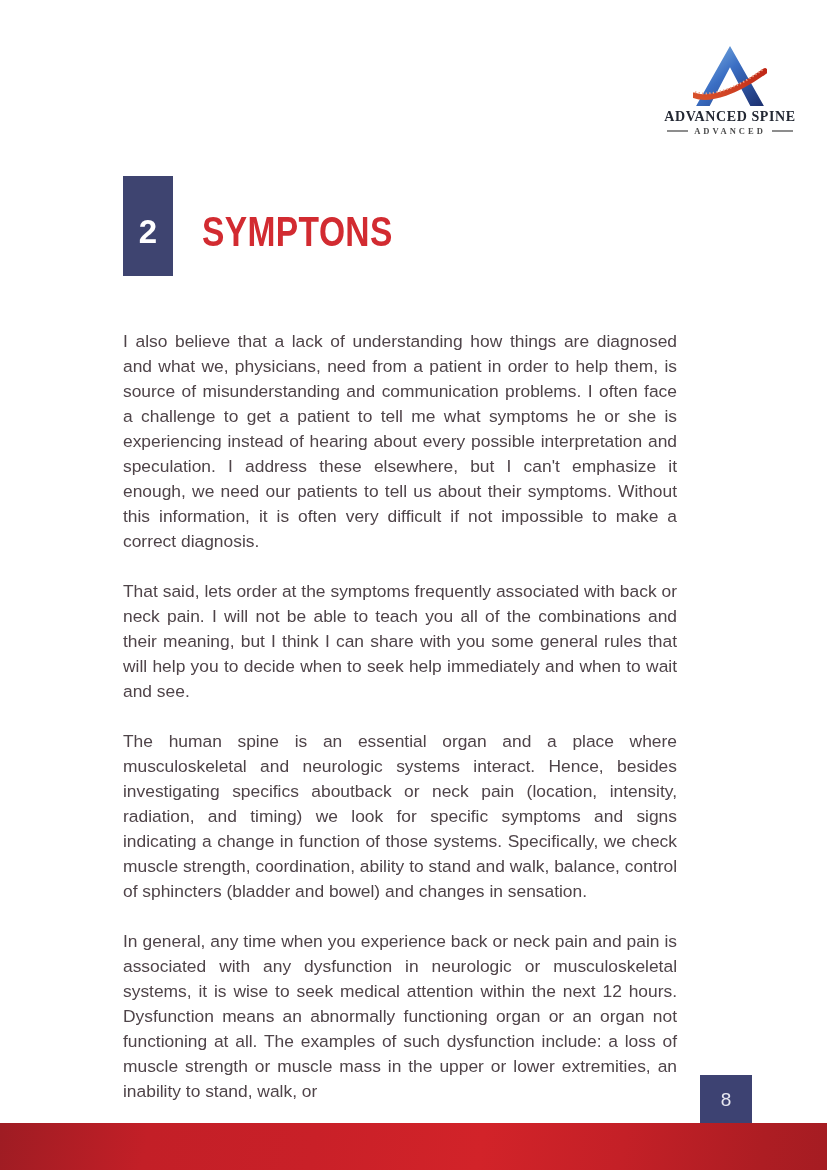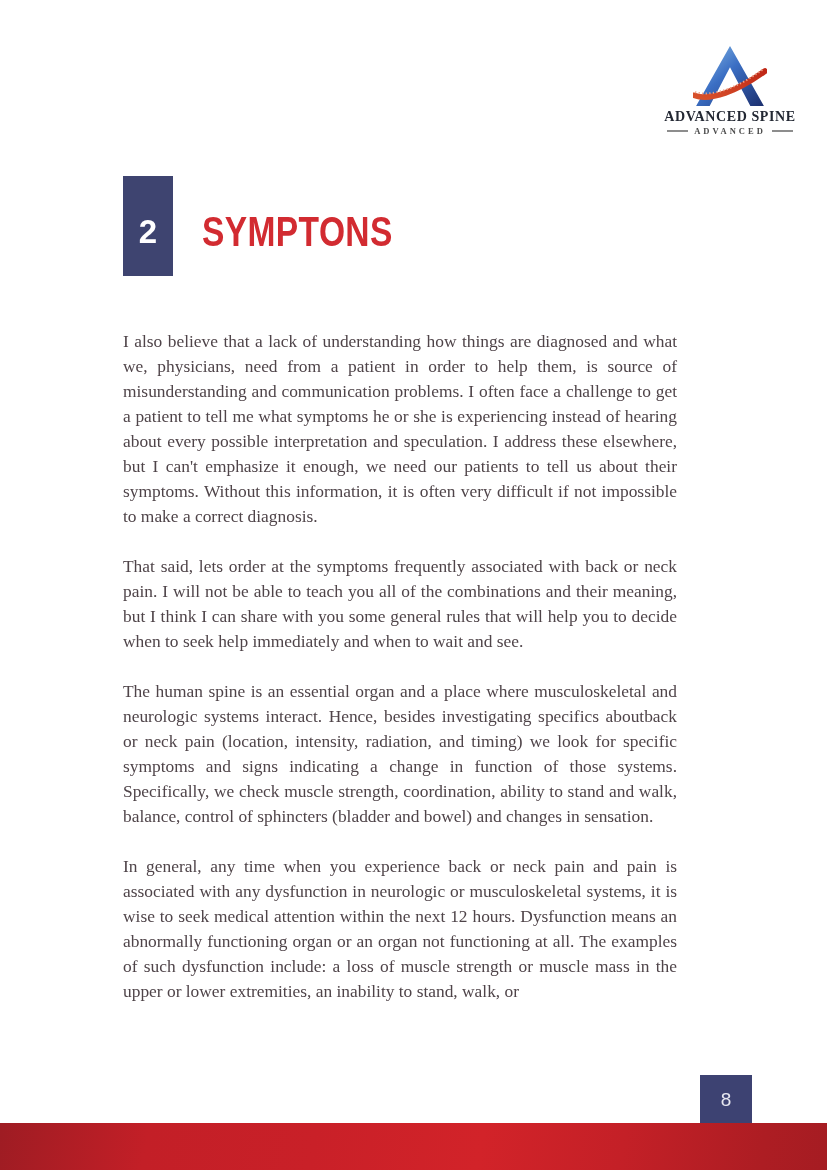--- a/index.html
+++ b/index.html
@@ -50,21 +50,20 @@
     color:#d22b31;
     transform:scaleX(0.78);transform-origin:left top;
     letter-spacing:0.5px;white-space:nowrap;
   }
 
   
   .body-text{
     position:absolute;top:329px;left:123px;width:554px;
     font-size:17.4px;line-height:25px;color:#4f4449;
     text-align:justify;
-    font-family:Liberation Serif, serif;
   }
   .body-text p{margin:0 0 25px 0;}
 
   
   .page-num-box{
     position:absolute;left:700px;top:1075px;width:52px;height:48px;
     background:#3d4272;
     display:flex;align-items:center;justify-content:center;
   }
   .page-num{color:#e7e7f0;font-size:19px;line-height:1;}

